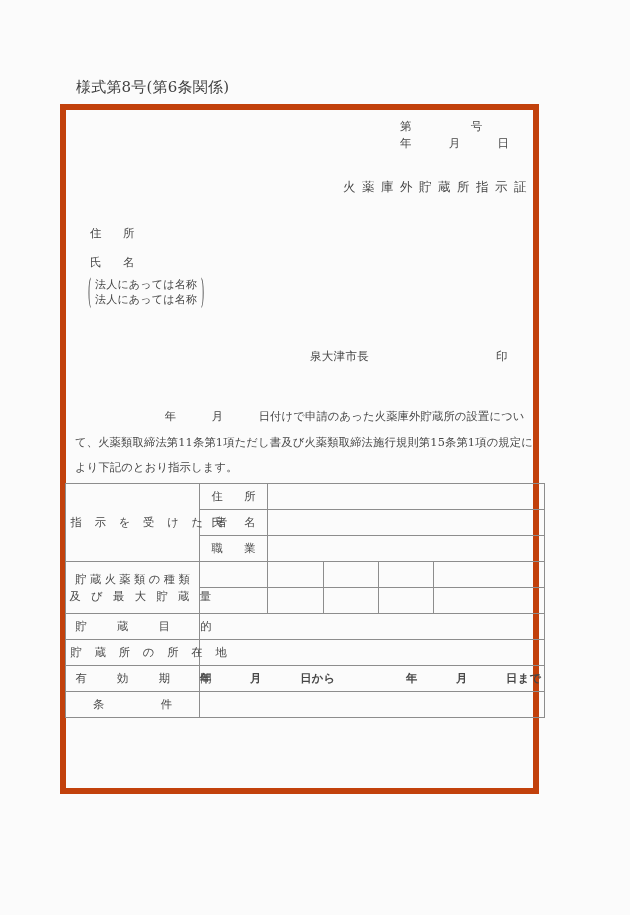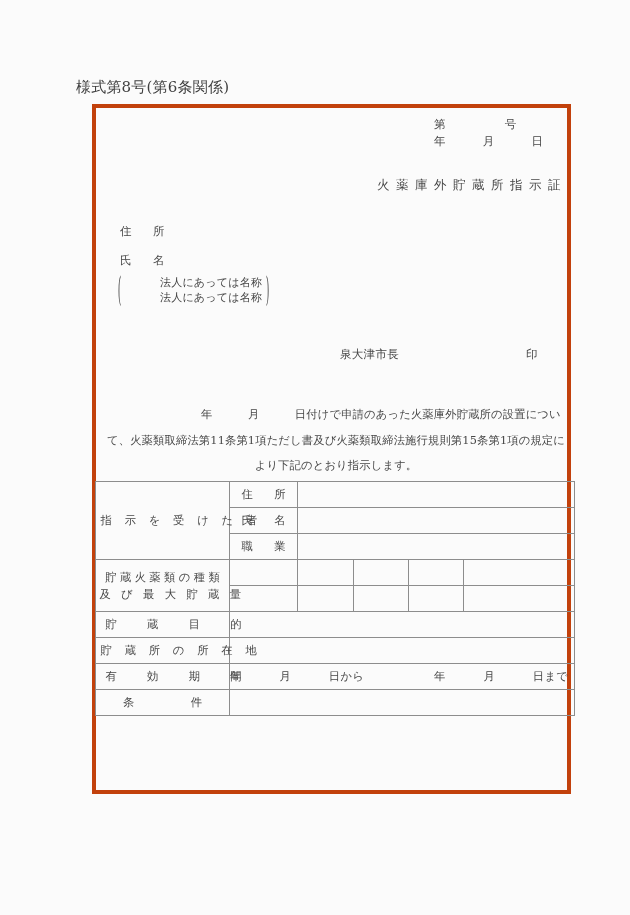--- a/index.html
+++ b/index.html
@@ -28,25 +28,25 @@
     top: 78px;
     font-size: 15px;
     letter-spacing: 0.2px;
     white-space: nowrap;
     color: #3f3f3f;
   }
 
   
   .cert-box {
     position: absolute;
-    left: 92px;
+    left: 60px;
     top: 104px;
     width: 479px;
     height: 690px;
-    border: 4px solid #c2410c;
+    border: 6px solid #c2410c;
     box-sizing: border-box;
   }
 
   
   .docmeta {
     position: absolute;
     right: 24px;
     top: 8px;
     font-size: 11.5px;
     line-height: 17px;
@@ -101,21 +101,20 @@
     transform: scaleY(3.05) scaleX(0.85);
     transform-origin: center;
     color: #565656;
     width: 7px;
     text-align: center;
   }
   .brace-note .txt {
     line-height: 15px;
     padding: 0 2px;
     letter-spacing: 0.2px;
-    margin-left: 35px;
   }
   .brace-note .txt span { display: block; }
 
   
   .issuer {
     position: absolute;
     top: 239px;
     left: 0;
     width: 100%;
     font-size: 11.5px;
@@ -132,21 +131,21 @@
   }
 
   
   .body-par {
     position: absolute;
     left: 9px;
     top: 294px;
     width: 462px;
     font-size: 11.3px;
     line-height: 25.5px;
-    text-align: center;
+    text-align: left;
     letter-spacing: 0.15px;
   }
   .body-par .ind { display: inline-block; width: 86px; }
   .body-par .g1 { display: inline-block; width: 28px; }
   .body-par .g2 { display: inline-block; width: 28px; }
 
   
   .tbl {
     position: absolute;
     left: -1px;
@@ -184,20 +183,21 @@
   .sub-lbl {
     text-align: center;
     letter-spacing: 5px;
     text-indent: 5px;
     white-space: nowrap;
   }
   .period-cell {
     padding-left: 48px;
     white-space: nowrap;
     letter-spacing: 0.3px;
+    font-weight: bold;
   }
   .period-cell .gA { display: inline-block; width: 30px; }
   .period-cell .gB { display: inline-block; width: 30px; }
   .period-cell .gC { display: inline-block; width: 62px; }
   .h35 { height: 35px; margin-left: 32px; }
   .h46 { height: 46px; }
 </style>
 </head>
 <body>
 

